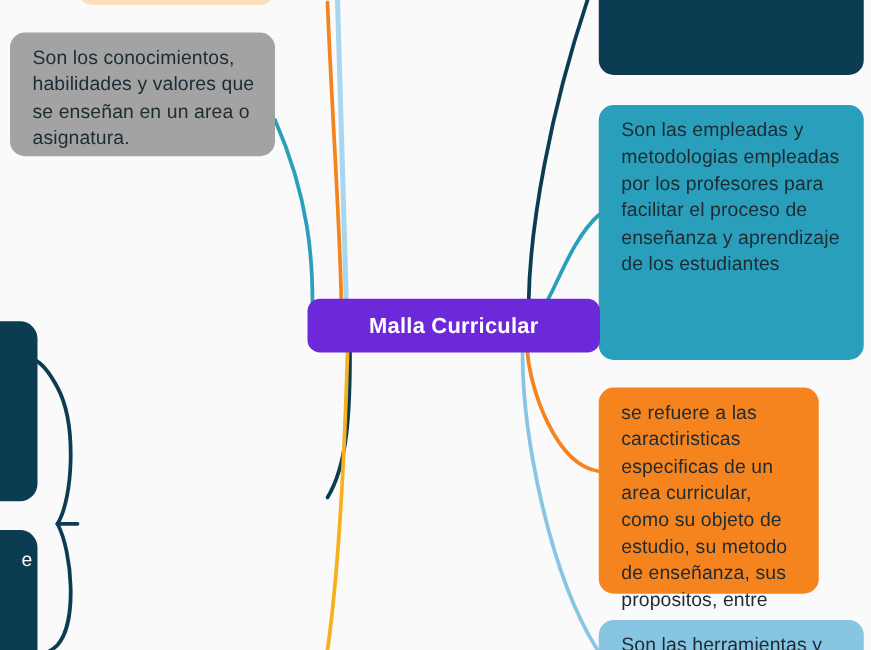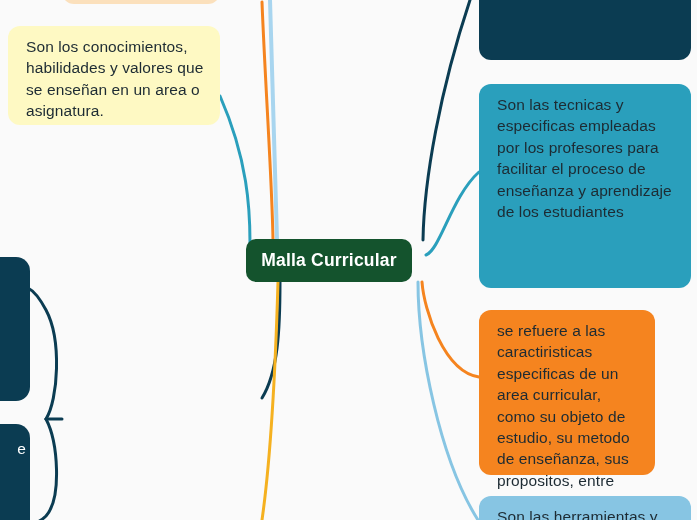--- a/index.html
+++ b/index.html
@@ -63,21 +63,21 @@
   
   #node-top-left-sliver {
     left: 62px; top: -52px;
     width: 158px; height: 56px;
     background: #fbe0bc;
     border-radius: 12px;
   }
   #node-conocimientos {
     left: 8px; top: 26px;
     width: 212px; height: 99px;
-    background: #fef9c3;
+    background: #a3a3a3;
   }
   #node-desarrollen {
     left: 479px; top: -72px;
     width: 212px; height: 132px;
     background: #0b3c52;
   }
   #node-tecnicas {
     left: 479px; top: 84px;
     width: 212px; height: 204px;
     background: #2a9fbc;
@@ -87,22 +87,22 @@
     width: 176px; height: 165px;
     background: #f5841f;
   }
   #node-herramientas {
     left: 479px; top: 496px;
     width: 212px; height: 96px;
     background: #87c5e3;
   }
   #node-central {
     left: 246px; top: 239px;
-    width: 166px; height: 43px;
-    background: #14532d;
+    width: 234px; height: 43px;
+    background: #6d28d9;
   }
   #node-adecuaciones {
     left: 62px; top: 391px;
     width: 225px; height: 56px;
     background: #0b3c52;
   }
   #node-left-upper {
     left: -30px; top: 257px;
     width: 60px; height: 144px;
     background: #0b3c52;
@@ -147,21 +147,21 @@
     <path d="M 46 419 C 58 400, 62 340, 46 310 C 38 295, 32 290, 28 288" stroke="#0b3c52" stroke-width="3" fill="none" stroke-linecap="round"></path>
     <path d="M 46 419 C 58 442, 62 498, 46 516 C 40 522, 34 524, 28 525" stroke="#0b3c52" stroke-width="3" fill="none" stroke-linecap="round"></path>
   </svg>
 
   <div class="node" id="node-top-left-sliver"></div>
 
   <div class="node" id="node-conocimientos">Son los conocimientos, habilidades y valores que se enseñan en un area o asignatura.</div>
 
   <div class="node navy" id="node-desarrollen">y desarrollen para enfrentar los desafios de la vida.</div>
 
-  <div class="node" id="node-tecnicas">Son las tecnicas y especificas empleadas por los profesores para facilitar el  proceso de enseñanza y aprendizaje de los estudiantes</div>
+  <div class="node" id="node-tecnicas">Son las empleadas y metodologias empleadas por los profesores para facilitar el  proceso de enseñanza y aprendizaje de los estudiantes</div>
 
   <div class="node" id="node-caracteristicas">se refuere a las caractiristicas especificas de un area curricular, como su objeto de estudio, su metodo de enseñanza, sus propositos, entre otros aspectos</div>
 
   <div class="node" id="node-herramientas">Son las herramientas y</div>
 
 
   <div class="node navy" id="node-left-upper"></div>
 
   <div class="node navy" id="node-left-lower">e</div>
 

